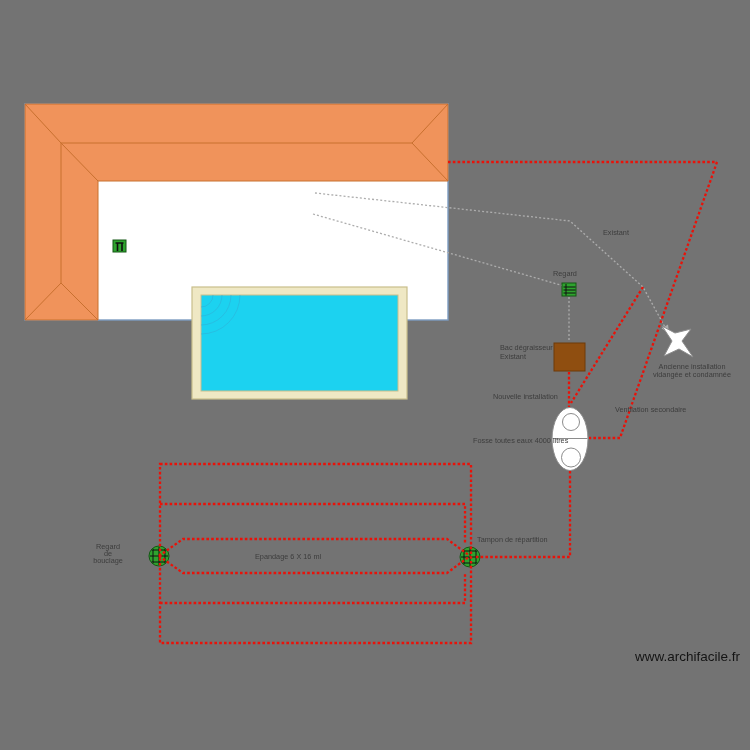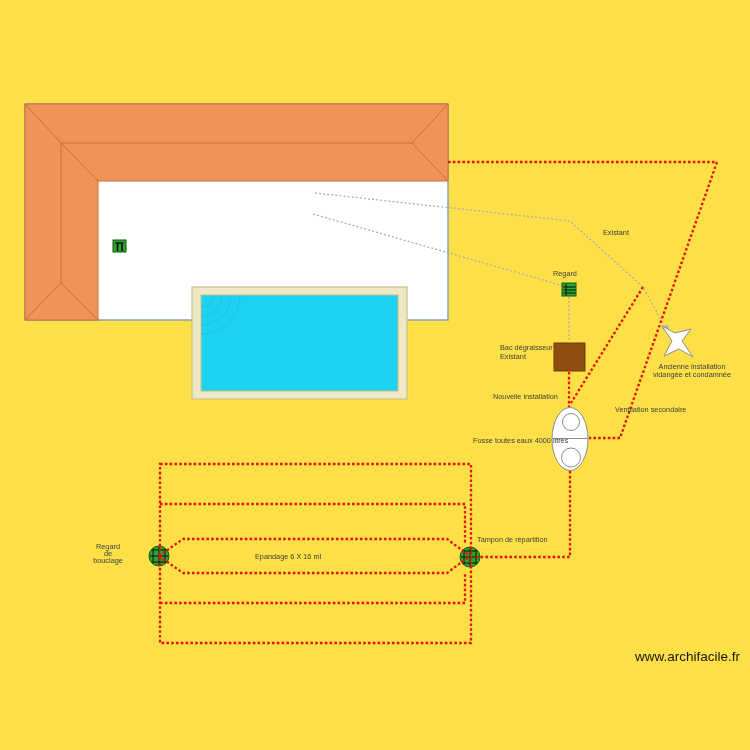--- a/index.html
+++ b/index.html
@@ -1,16 +1,16 @@
 <!DOCTYPE html>
 <html style="--roof_fill: #F0935B; --roof_line: #C8702F; --wall_line: #7D9CC0; --pool_deck: #EFE8C4; --pool_deck_line: #C9BE8C; --pool_water: #1CD2F0; --pool_ripple: #2FB0D8; --pipe_new: #E91209; --pipe_old: #ADADAD; --green_fixture: #2EA32E; --fixture_line: #101010; --bac_fill: #8F4E10; --bac_line: #6E3A08; --tank_line: #8C8C8C; --label_text: #3D3D3D; --watermark_text: #141414;"><head>
 <meta charset="utf-8">
 <style>
   html,body{margin:0;padding:0;background:#fff;}
-  .canvas{position:relative;width:750px;height:750px;background:#fde047;overflow:hidden;
+  .canvas{position:relative;width:750px;height:750px;background:#737373;overflow:hidden;
           font-family:"Liberation Sans",sans-serif;}
   svg{position:absolute;left:0;top:0;}
   .lbl{font-size:7.3px;fill:var(--label_text);}
   .lbl.mid{text-anchor:middle;}
   .watermark{font-size:13.5px;fill:var(--watermark_text);text-anchor:end;}
   .wall{fill:#ffffff;stroke:var(--wall_line);stroke-width:1.4;}
   .roof{fill:var(--roof_fill);stroke:var(--roof_line);stroke-width:1;}
   .roofline{fill:none;stroke:var(--roof_line);stroke-width:1;}
   .deck{fill:var(--pool_deck);stroke:var(--pool_deck_line);stroke-width:1.2;}
   .water{fill:var(--pool_water);stroke:var(--pool_deck_line);stroke-width:1;}

